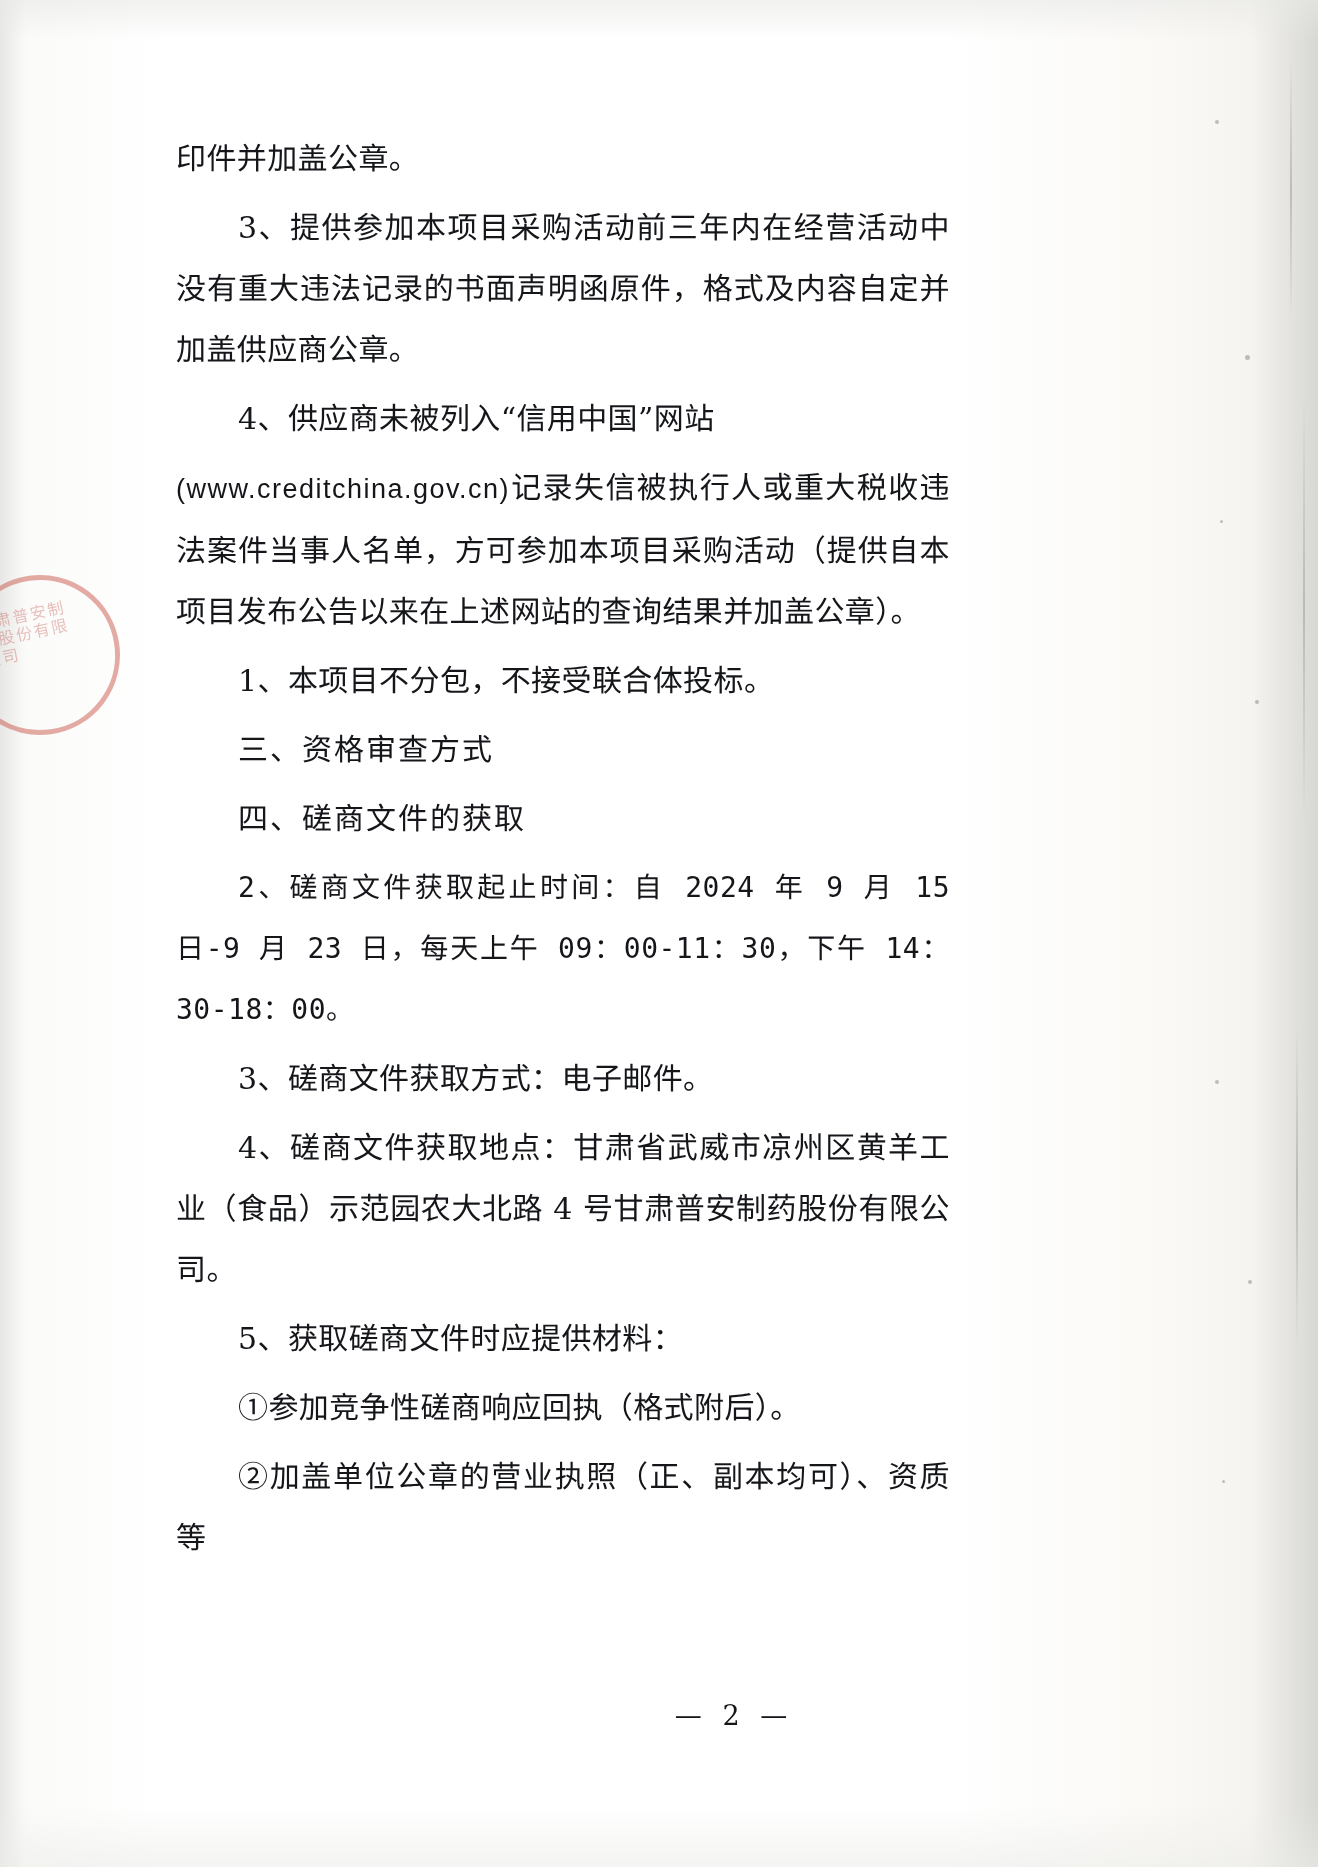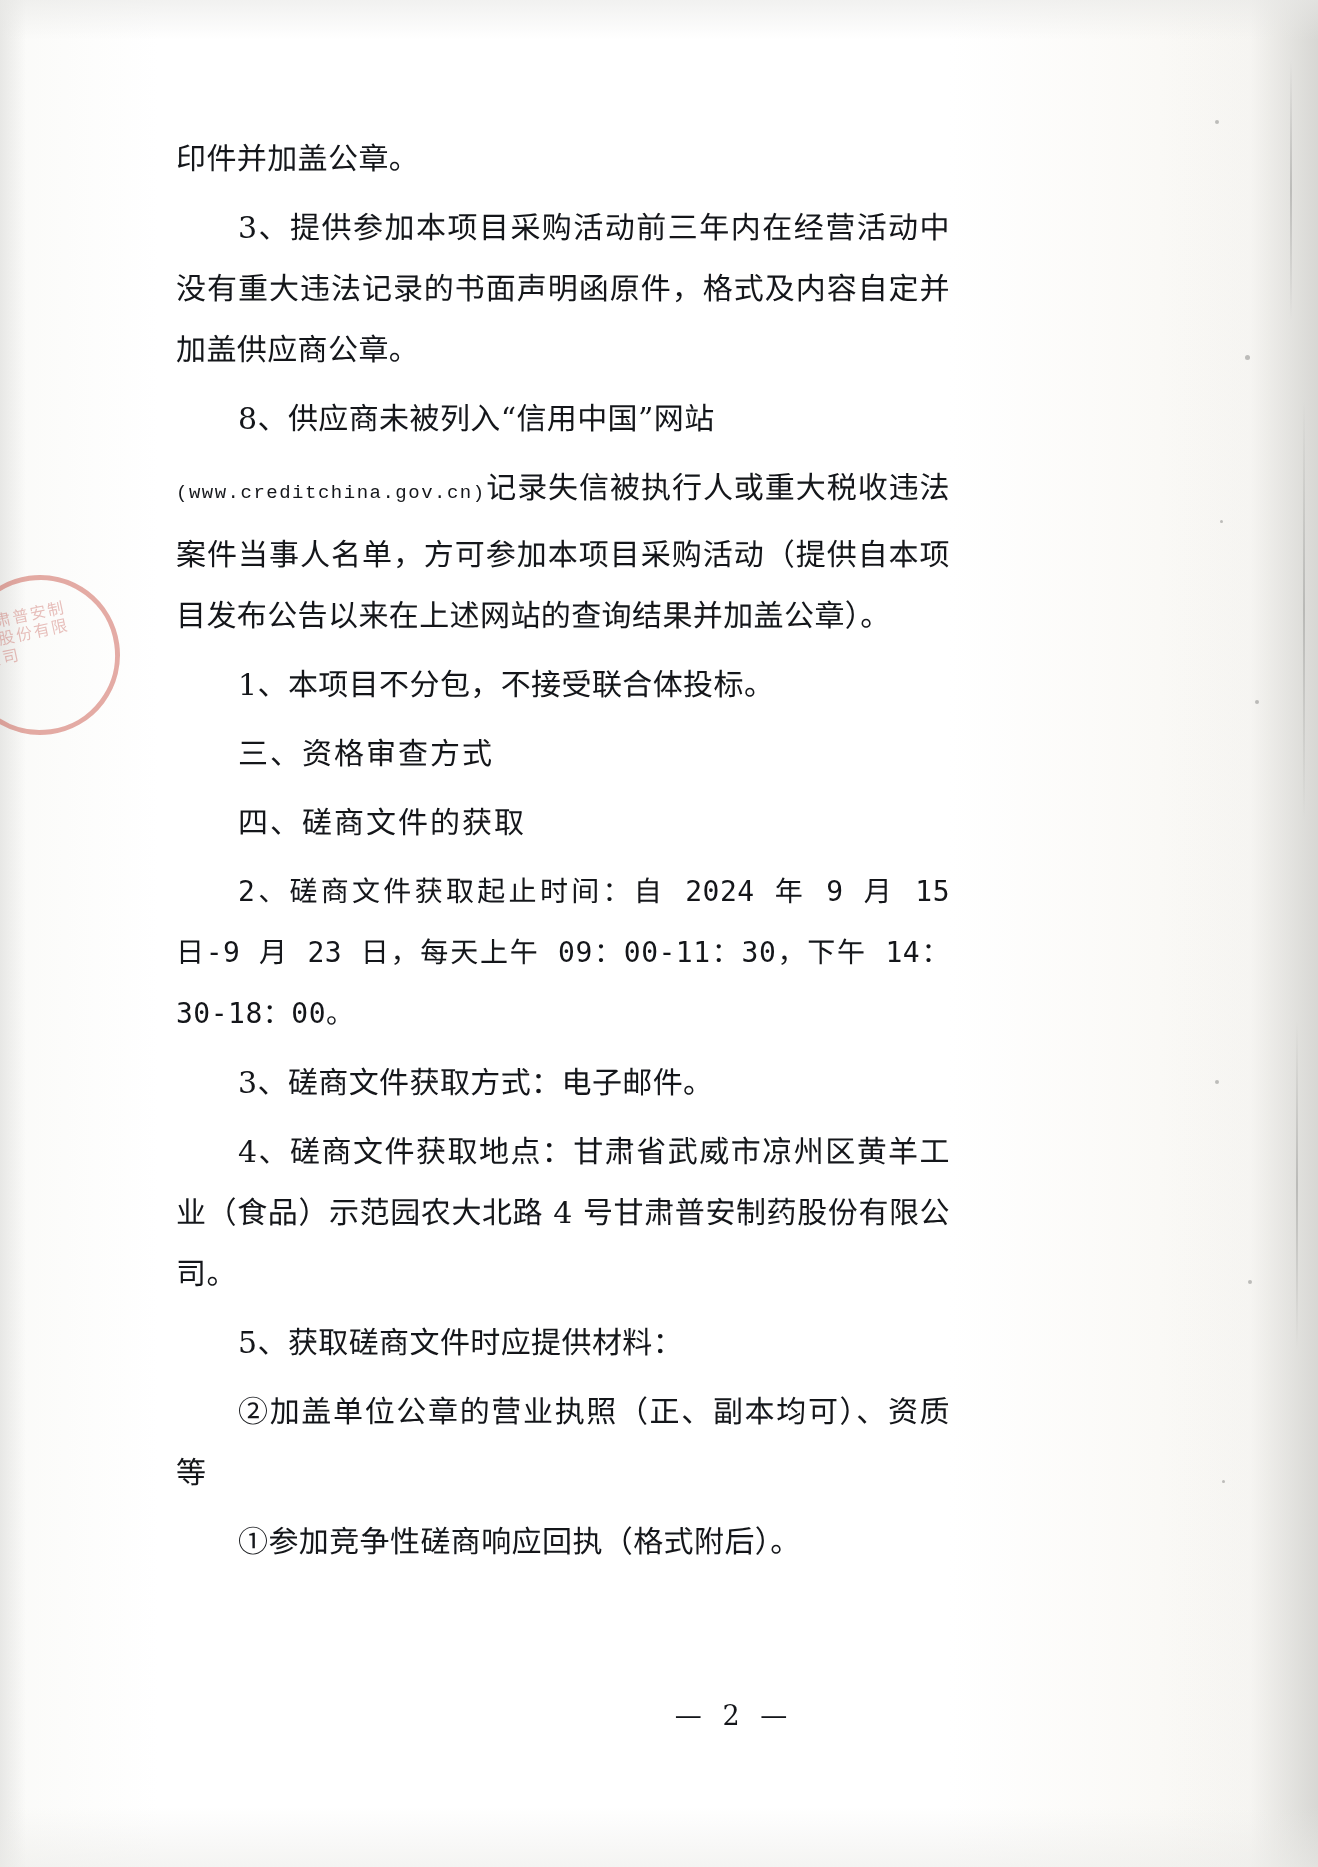--- a/index.html
+++ b/index.html
@@ -110,22 +110,22 @@
   }
   p.indent {
     text-indent: 62px;
   }
   p.heading {
     text-indent: 62px;
     font-weight: normal;
     letter-spacing: 2px;
   }
   .mono {
-    font-family: Liberation Mono, monospace;
-    font-size: 19px;
+    font-family: Liberation Sans, sans-serif;
+    font-size: 27px;
     letter-spacing: 1.5px;
   }
   .num {
     font-family: "DejaVu Sans Mono", "Liberation Mono", monospace;
     font-size: 28px;
     letter-spacing: 0.5px;
   }
 
   
   .footer {
@@ -161,41 +161,41 @@
   <div class="streak" style="left:1296px; top:1020px; height:330px;"></div>
 
   <div class="seal"></div>
   <div class="seal-inner">甘肃普安制药股份有限公司</div>
 
   <div class="content">
     <p>印件并加盖公章。</p>
 
     <p class="indent">3、提供参加本项目采购活动前三年内在经营活动中没有重大违法记录的书面声明函原件，格式及内容自定并加盖供应商公章。</p>
 
-    <p class="indent">8、供应商未被列入“信用中国”网站</p>
+    <p class="indent">4、供应商未被列入“信用中国”网站</p>
 
     <p><span class="mono">(www.creditchina.gov.cn)</span><span>记录失信被执行人或重大税收违法案件当事人名单，方可参加本项目采购活动（提供自本项目发布公告以来在上述网站的查询结果并加盖公章）。</span></p>
 
     <p class="indent">1、本项目不分包，不接受联合体投标。</p>
 
     <p class="heading">三、资格审查方式</p>
 
 
     <p class="heading">四、磋商文件的获取</p>
 
 
     <p class="indent num">2、磋商文件获取起止时间：自 2024 年 9 月 15 日-9 月 23 日，每天上午 09：00-11：30，下午 14：30-18：00。</p>
 
     <p class="indent">3、磋商文件获取方式：电子邮件。</p>
 
     <p class="indent">4、磋商文件获取地点：甘肃省武威市凉州区黄羊工业（食品）示范园农大北路 4 号甘肃普安制药股份有限公司。</p>
 
     <p class="indent">5、获取磋商文件时应提供材料：</p>
 
+    <p class="indent">①参加竞争性磋商响应回执（格式附后）。</p>
+
     <p class="indent">②加盖单位公章的营业执照（正、副本均可）、资质等</p>
-
-    <p class="indent">①参加竞争性磋商响应回执（格式附后）。</p>
   </div>
 
   <div class="footer">
     <span>— 2 —</span>
   </div>
 </div>
 
 </body></html>

